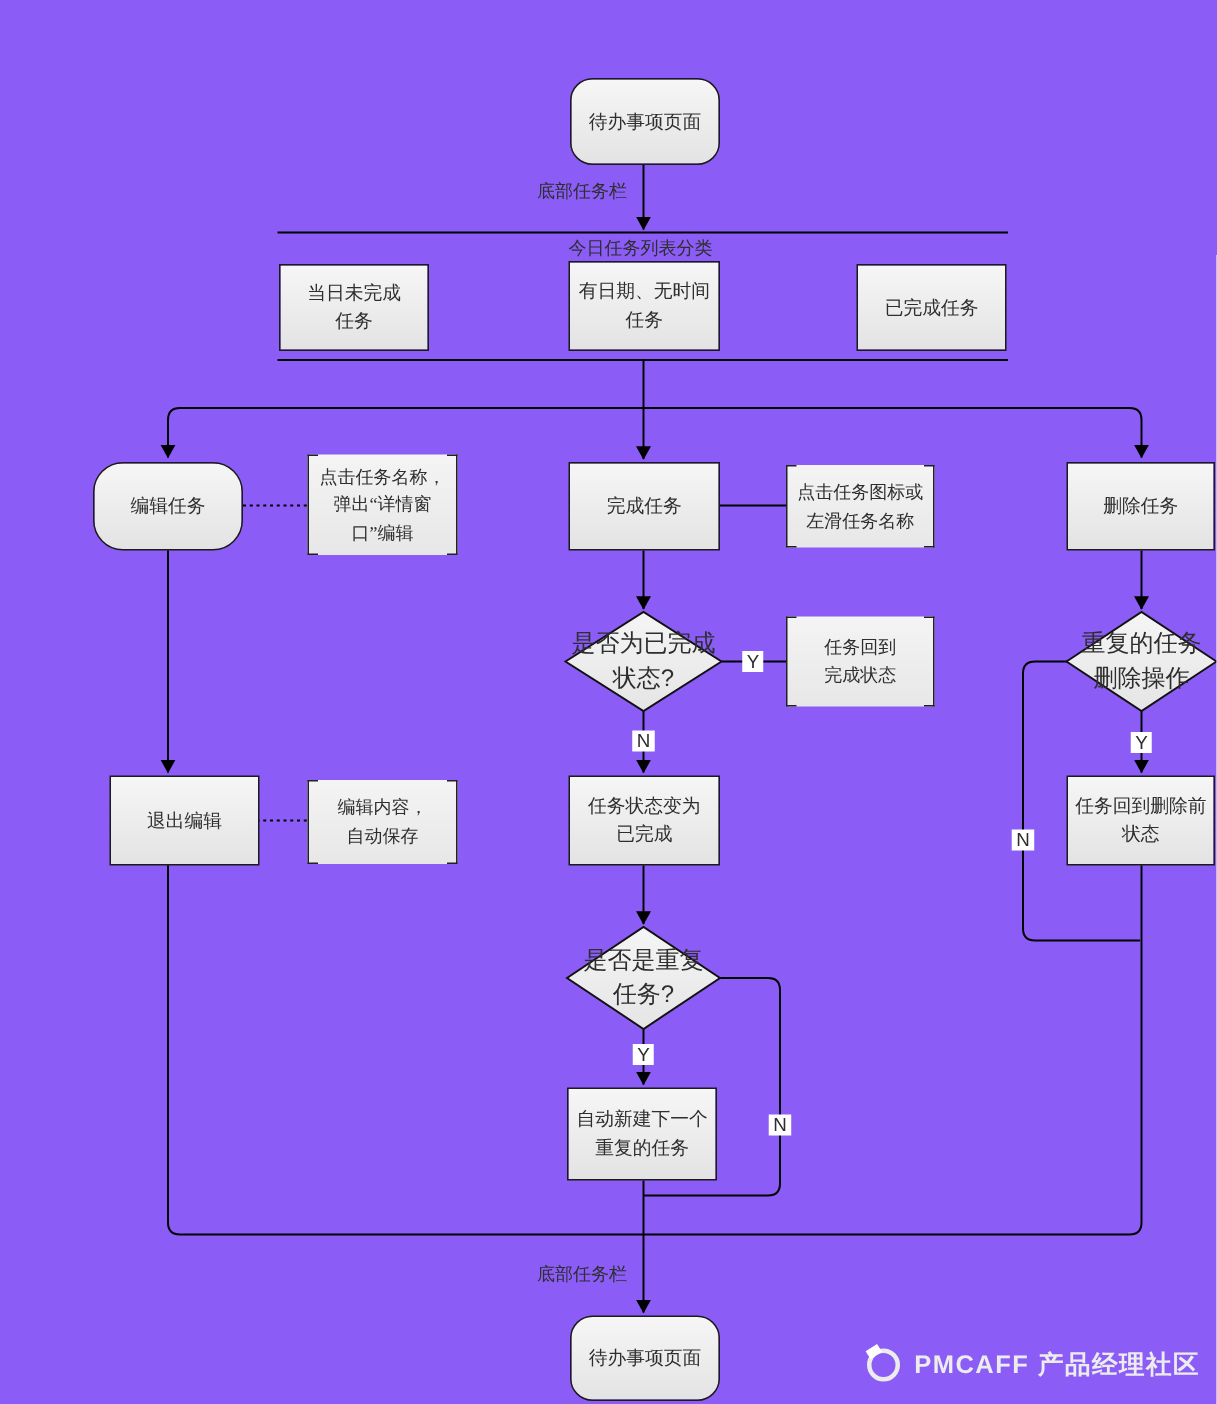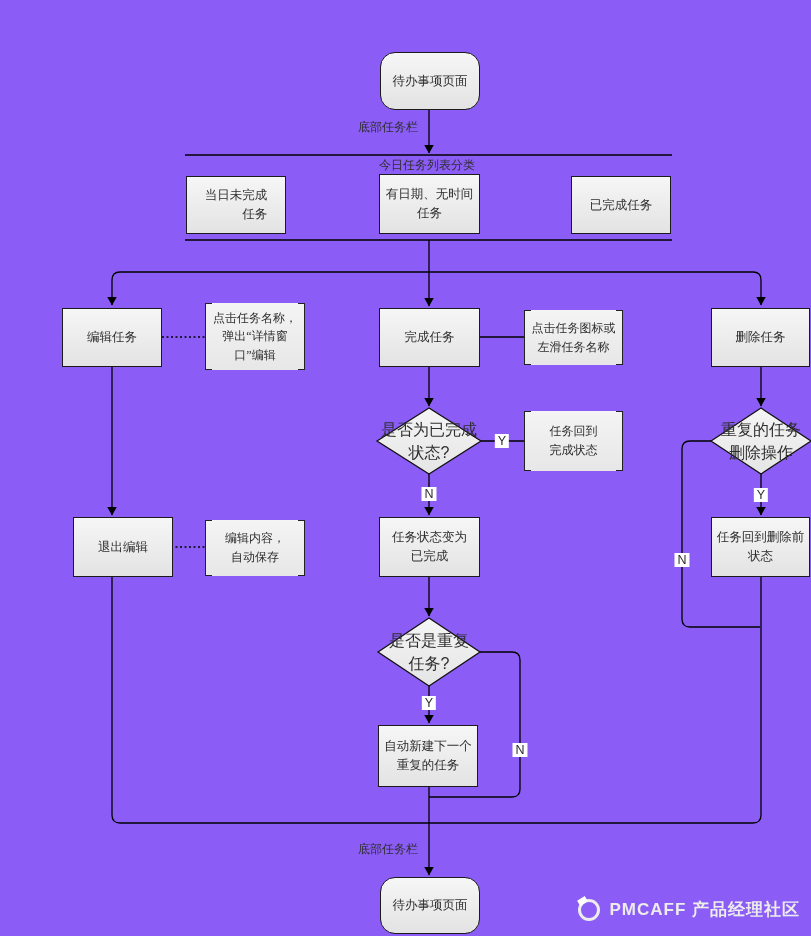--- a/index.html
+++ b/index.html
@@ -79,27 +79,27 @@
       <polygon points="378,652 429,618 480,652 429,686"></polygon>
     </g>
   </svg>
 
   <div class="box rounded" style="left:380px;top:52px;width:100px;height:58px;">待办事项页面</div>
 
   <div class="lbl" style="left:358px;top:120px;">底部任务栏</div>
 
   <div class="lbl" style="left:379px;top:158px;">今日任务列表分类</div>
 
-  <div class="box" style="left:186px;top:176px;width:100px;height:58px;text-align:right;">当日未完成
+  <div class="box" style="left:186px;top:176px;width:100px;height:58px;">当日未完成
 任务</div>
   <div class="box" style="left:379px;top:174px;width:101px;height:60px;">有日期、无时间
 任务</div>
   <div class="box" style="left:571px;top:176px;width:100px;height:58px;">已完成任务</div>
 
-  <div class="box" style="left:62px;top:308px;width:100px;height:59px;">编辑任务</div>
+  <div class="box" style="left:62px;top:308px;width:100px;height:59px;border-radius:20px;">编辑任务</div>
   <div class="note" style="left:205px;top:303px;width:100px;height:67px;font-family:Liberation Serif, serif;">点击任务名称，
 弹出“详情窗
 口”编辑</div>
   <div class="box" style="left:379px;top:308px;width:101px;height:59px;">完成任务</div>
   <div class="note" style="left:524px;top:310px;width:99px;height:55px;">点击任务图标或
 左滑任务名称</div>
   <div class="box" style="left:711px;top:308px;width:99px;height:59px;">删除任务</div>
 
   <div class="dtext" style="left:377px;top:408px;width:104px;height:66px;">是否为已完成
 状态?</div>

